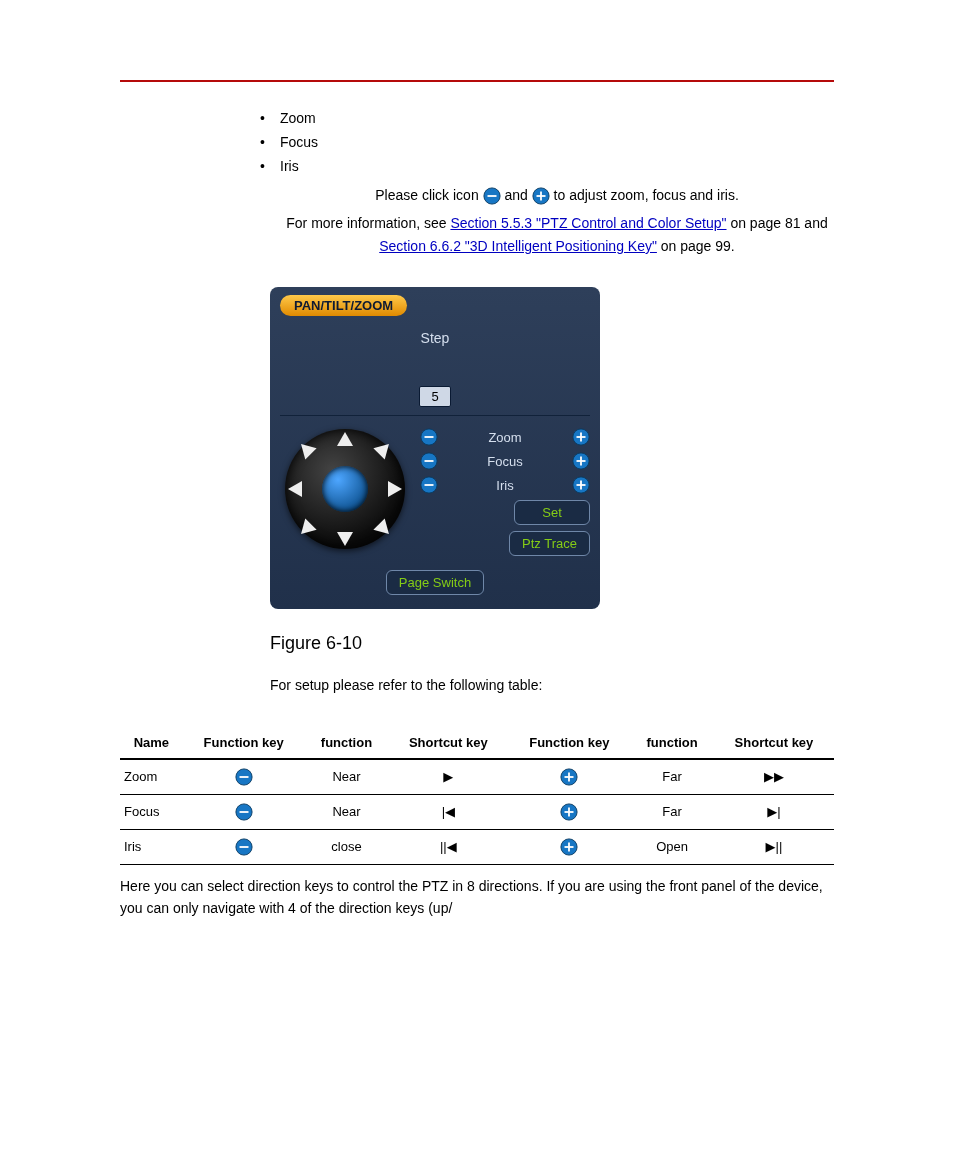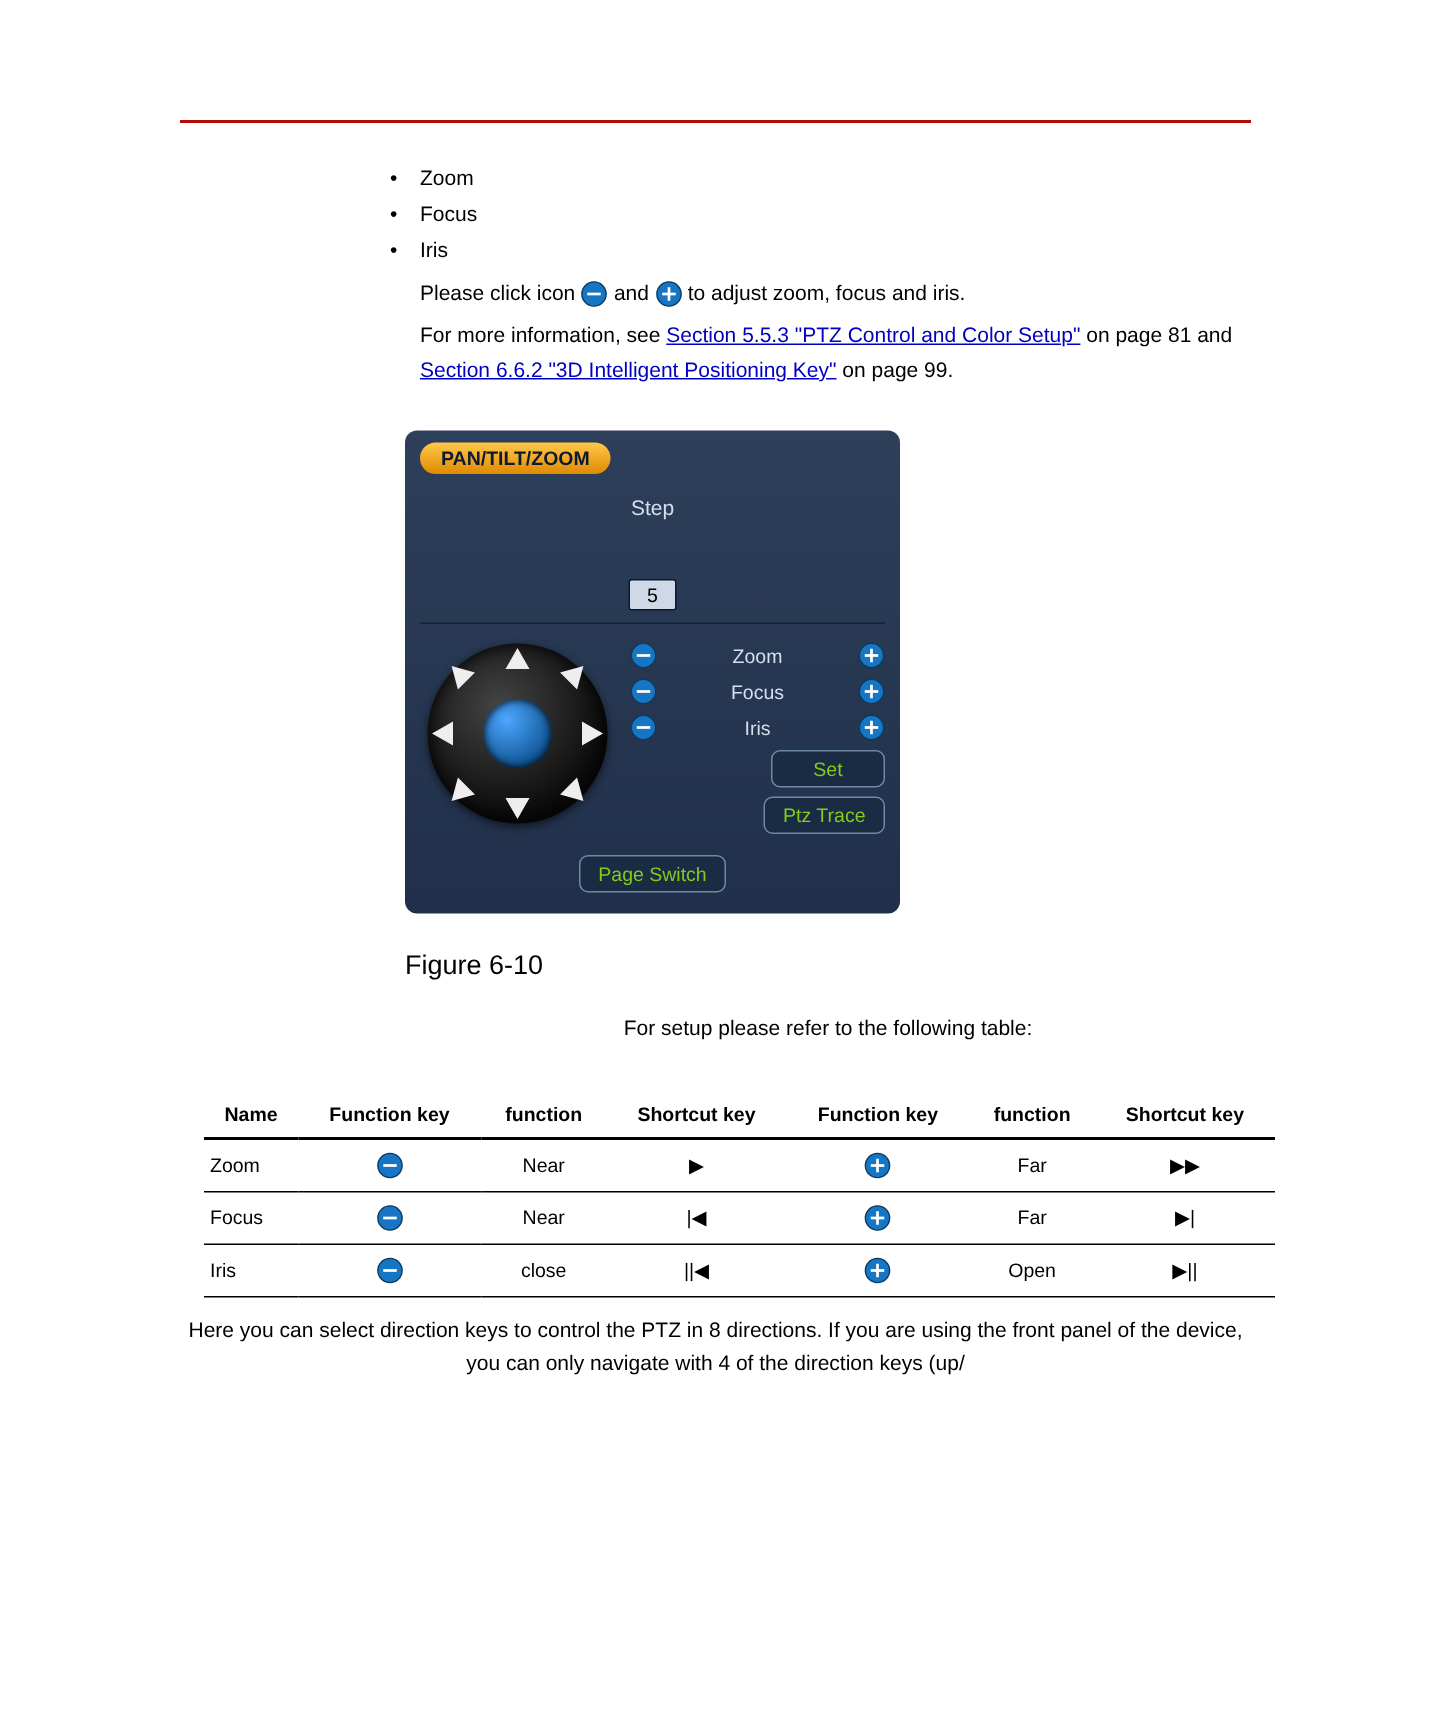--- a/index.html
+++ b/index.html
@@ -45,20 +45,21 @@
     position: absolute;
     left: 0;
     top: 0;
     color: #000;
   }
   .inline-note {
     margin-left: 160px;
     margin-top: 6px;
     margin-bottom: 6px;
     line-height: 1.6;
+    text-align: center;
   }
   .link-text {
     color: #0000c0;
     text-decoration: underline;
   }
   .icon-pm {
     display: inline-block;
     width: 18px;
     height: 18px;
     vertical-align: middle;
@@ -193,26 +194,25 @@
     gap: 20px;
     margin-top: 14px;
   }
   .figure-caption {
     margin: 24px 0 20px 150px;
     font-size: 18px;
   }
   .para {
     margin: 10px 0 10px 150px;
     line-height: 1.6;
-    text-align: center;
   }
   table.shortcut {
     border-collapse: collapse;
     width: calc(100% - 0px);
-    margin: 30px 0 10px 16px;
+    margin: 30px 0 10px 0;
   }
   table.shortcut th, table.shortcut td {
     padding: 8px 6px;
     font-size: 13px;
     text-align: center;
     vertical-align: middle;
   }
   table.shortcut tr.header-row td, table.shortcut tr.header-row th {
     border-bottom: 2px solid #000;
   }

